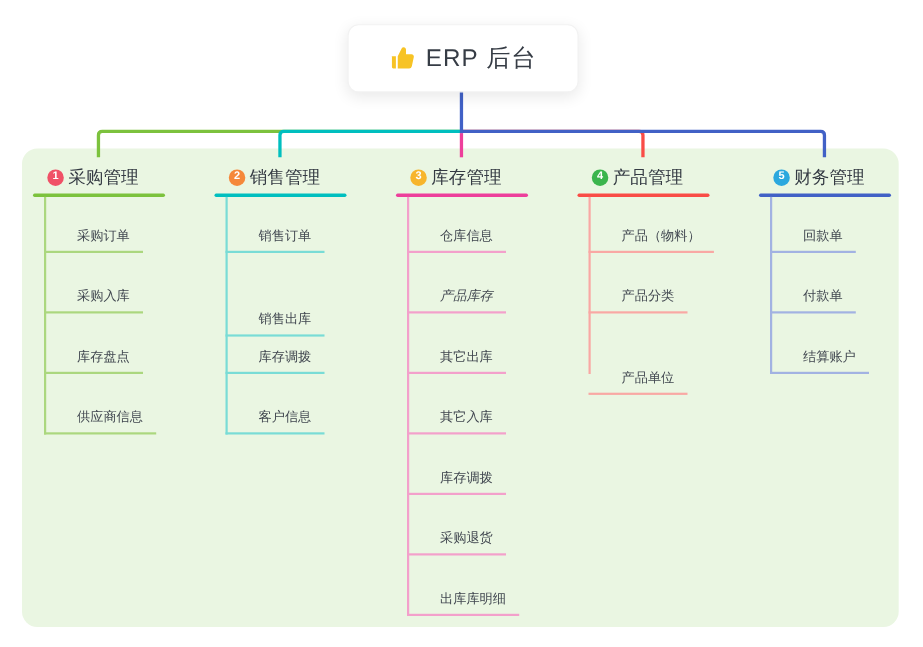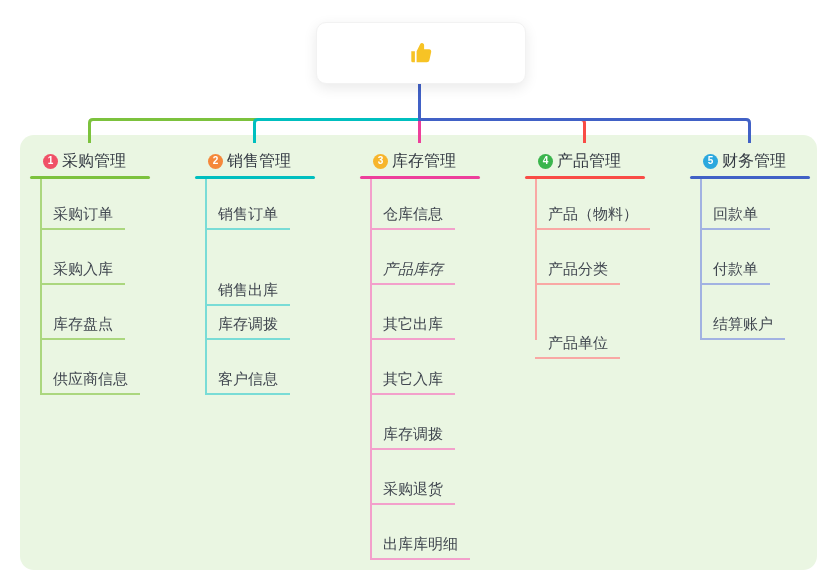--- a/index.html
+++ b/index.html
@@ -26,22 +26,22 @@
   }
   .badge{
     width:15px;height:15px;border-radius:50%;flex:0 0 15px;
     display:flex;align-items:center;justify-content:center;
     color:#fff;font-size:10px;font-weight:bold;line-height:1;
   }
   .tunder{position:absolute;height:3px;border-radius:2px;}
   .rail{position:absolute;width:2px;}
   .child{
     position:absolute;white-space:nowrap;
-    font-size:15px;line-height:14px;color:#414750;
-    padding:0 12px 7px 13px;border-bottom:2px solid #ccc;cursor:pointer;
+    font-size:12px;line-height:14px;color:#414750;
+    padding:0 12px 7px 30px;border-bottom:2px solid #ccc;cursor:pointer;
   }
 </style>
 </head>
 <body>
 
 <div class="stage">
   <div class="panel" id="panel" style="background: rgb(234, 246, 226);"></div>
 
   <svg class="wires" id="wires" width="839" height="588" viewBox="0 0 839 588">
       <path d="M419.5,119.5 H93 Q89.5,119.5 89.5,123 V143" stroke="#7cc23d" stroke-width="3" fill="none"></path>
@@ -52,20 +52,21 @@
       <path d="M419.5,82 V121" stroke="#4161c6" stroke-width="3" fill="none"></path>
     </svg>
 
   <div class="root-card">
     <span class="ticon">
       <svg viewBox="0 0 24 24" width="24" height="24" id="thumb-svg">
         <path d="M2.5 10.2h3.4v11H3.5a1.2 1.2 0 0 1-1.2-1.2v-9.6a.3.3 0 0 1 .2-.2z" fill="#f7c325"></path>
         <path d="M7.6 21.2v-11l3.5-7a2.1 2.1 0 0 1 1.9-1.2c1.2 0 2.1 1 2.1 2.1v4.2h5c1.4 0 2.4 1.3 2.1 2.6l-1.8 8.3a2.6 2.6 0 0 1-2.5 2z" fill="#f7c325"></path>
       </svg>
     </span>
+    <span>ERP 后台</span>
   </div>
 
   <div id="branches">
       <div>
         <div class="btitle" style="left: 43px; top: 150px;">
           <span class="badge" style="background: rgb(240, 81, 103);">1</span>
           <span>采购管理</span>
         </div>
         <div class="tunder" style="left: 30px; top: 176px; width: 120px; background: rgb(124, 194, 61);"></div>
         <div class="rail" style="left: 40px; top: 179px; height: 216px; background: rgb(171, 215, 126);"></div>

